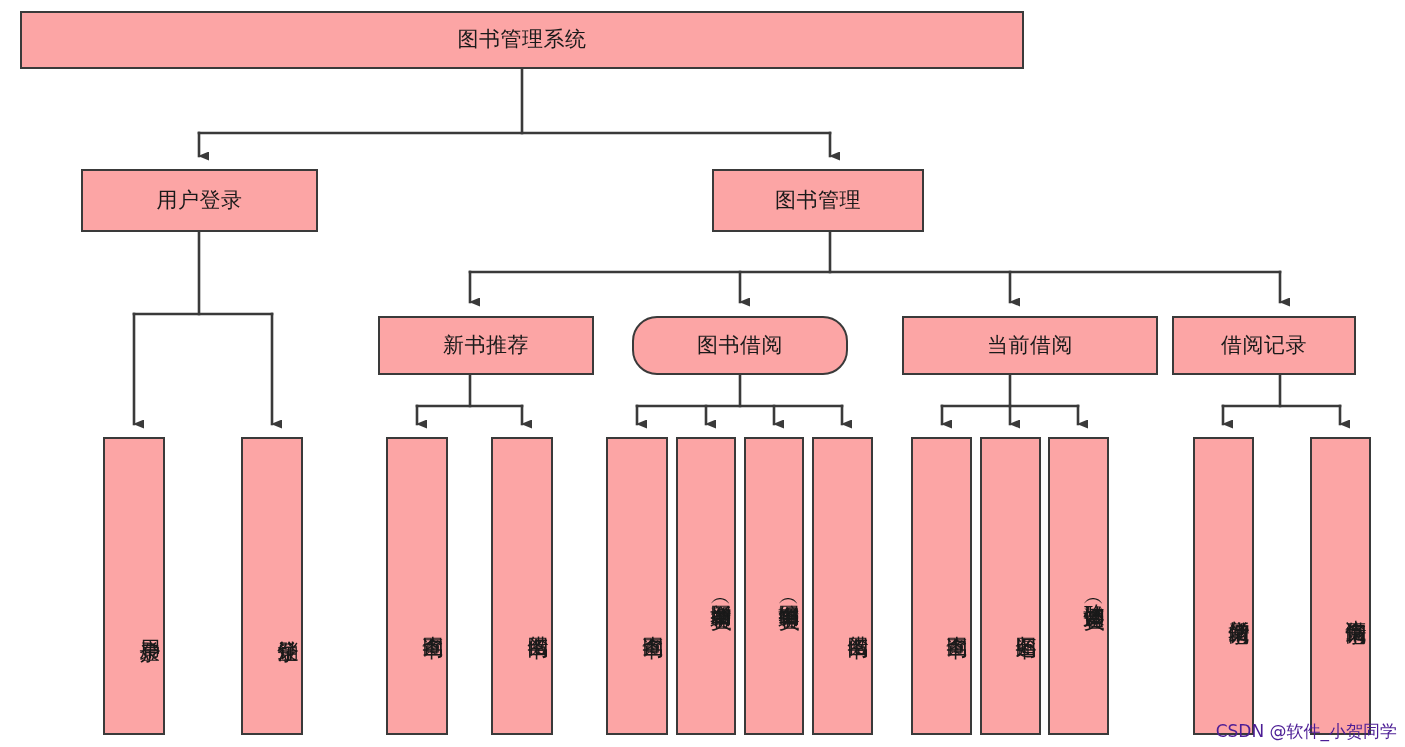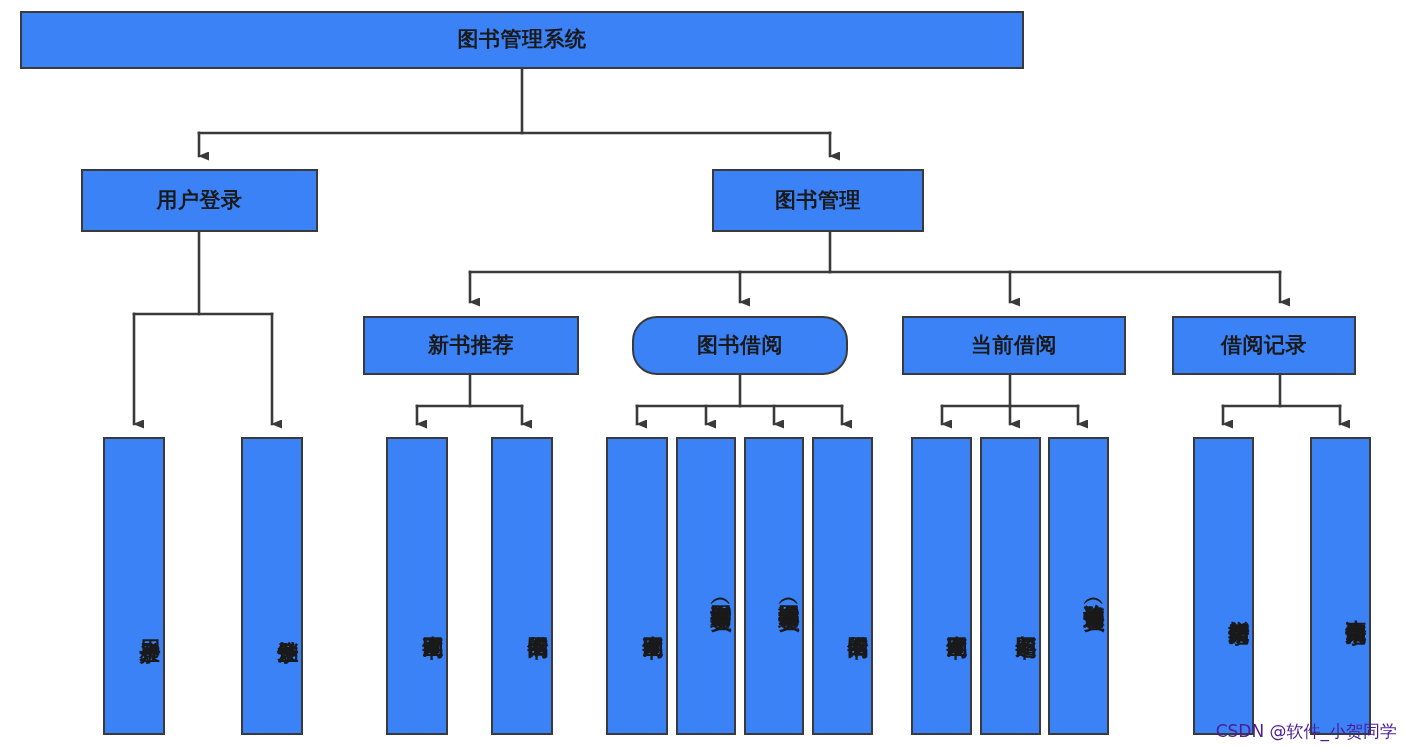--- a/index.html
+++ b/index.html
@@ -21,27 +21,26 @@
   #svg-layer {
     position: absolute;
     left: 0;
     top: 0;
     width: 1405px;
     height: 747px;
   }
   .node {
     position: absolute;
     box-sizing: border-box;
-    background: #3b82f6;
+    background: #fca5a5;
     border: 2px solid #3a3a3a;
     display: flex;
     align-items: center;
     justify-content: center;
     color: #1a1a1a;
-    font-weight: bold;
   }
   .node-h {
     font-size: 21px;
     line-height: 1.2;
     letter-spacing: 0.5px;
     white-space: nowrap;
   }
   .node-v {
     font-size: 21px;
     line-height: 1.32;
@@ -128,27 +127,27 @@
     <span>图书管理系统</span>
   </div>
 
   <div class="node node-h" style="left:81px; top:169px; width:237px; height:63px;">
     <span>用户登录</span>
   </div>
   <div class="node node-h" style="left:712px; top:169px; width:212px; height:63px;text-align:center;">
     <span>图书管理</span>
   </div>
 
-  <div class="node node-h" style="left:363px; top:316px; width:216px; height:59px;">
+  <div class="node node-h" style="left:378px; top:316px; width:216px; height:59px;">
     <span>新书推荐</span>
   </div>
   <div class="node node-h" style="left:632px; top:316px; width:216px; height:59px;border-radius:25px;">
     <span>图书借阅</span>
   </div>
-  <div class="node node-h" style="left:902px; top:316px; width:224px; height:59px;">
+  <div class="node node-h" style="left:902px; top:316px; width:256px; height:59px;">
     <span>当前借阅</span>
   </div>
   <div class="node node-h" style="left:1172px; top:316px; width:184px; height:59px;">
     <span>借阅记录</span>
   </div>
 
   <div class="node node-v pad-mid" style="left:103px; top:437px; width:62px; height:298px;">
     <span>用户登录</span>
   </div>
   <div class="node node-v pad-mid" style="left:241px; top:437px; width:62px; height:298px;">

